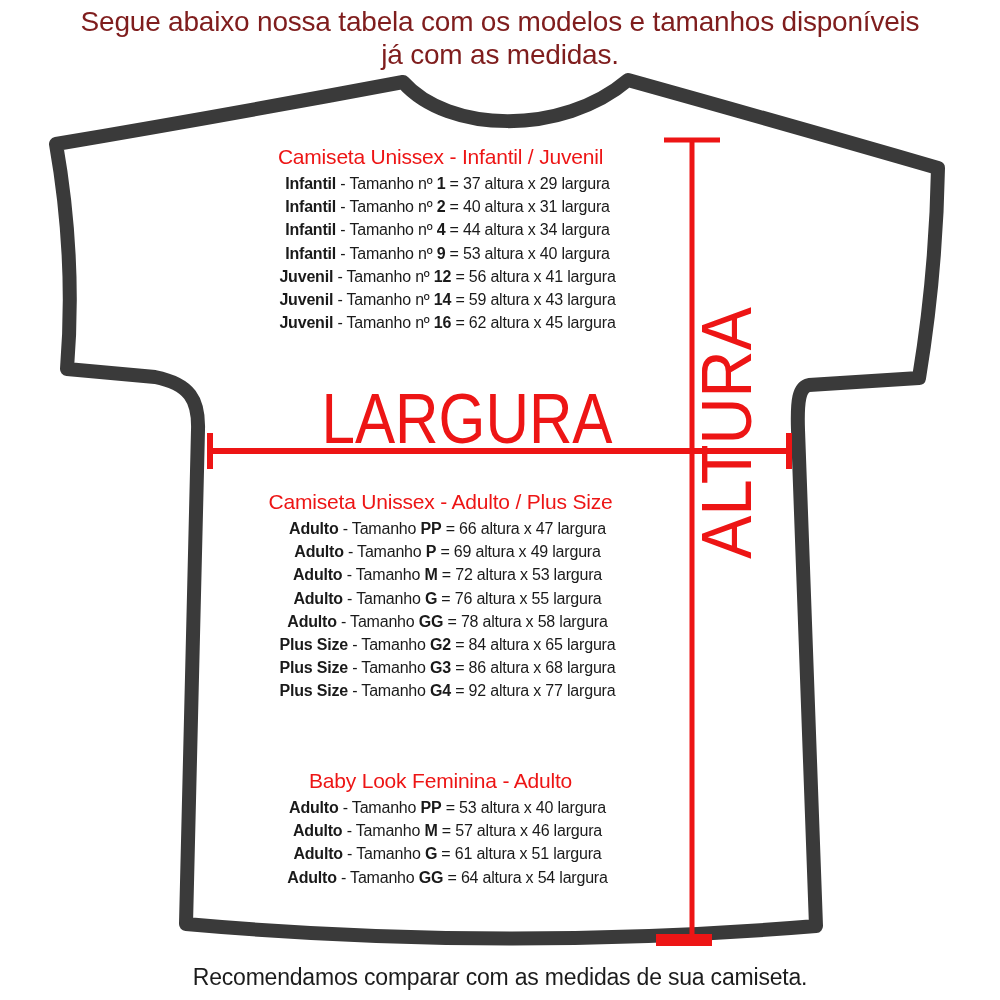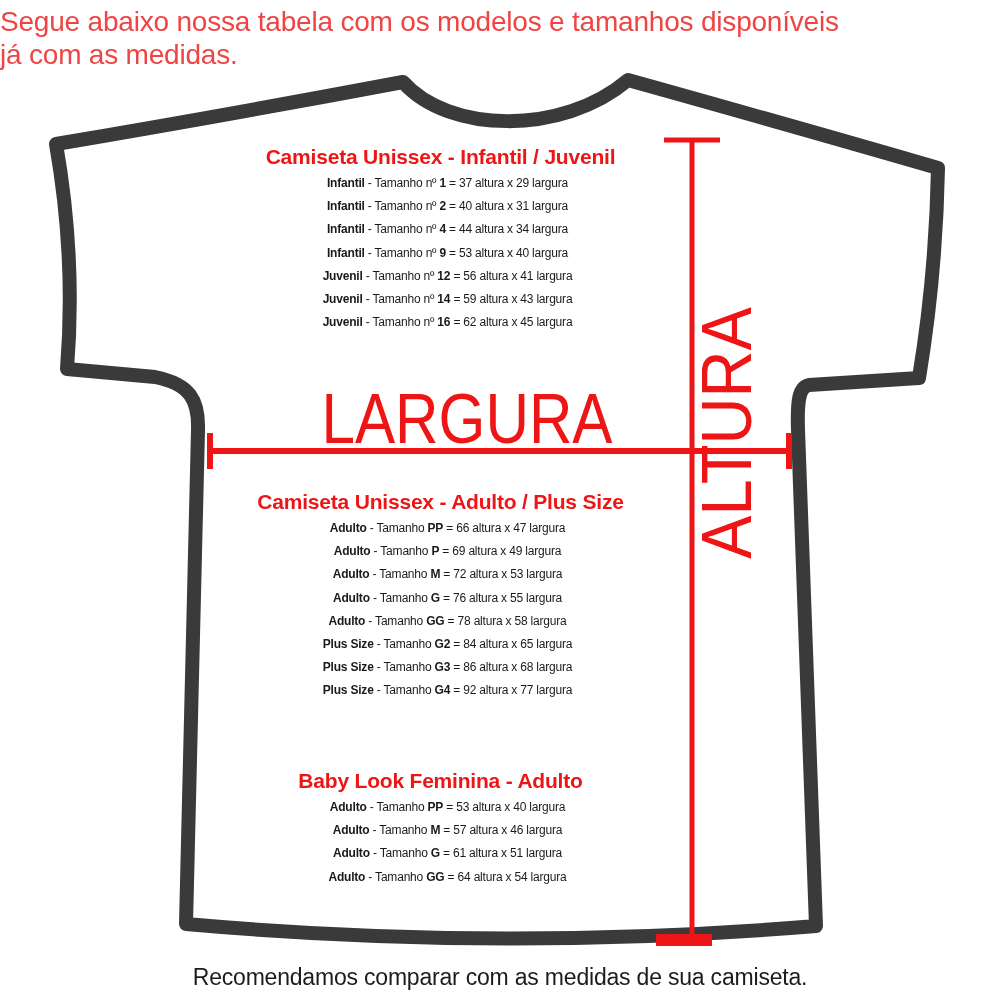--- a/index.html
+++ b/index.html
@@ -8,42 +8,43 @@
     background: #ffffff;
     position: relative;
     font-family: "Liberation Sans", sans-serif;
     overflow: hidden;
   }
 
   svg.shirt-layer { position: absolute; left: 0; top: 0; width: 1000px; height: 1000px; }
 
   .intro-text {
     position: absolute; top: 5px; left: 0; right: 0;
+    text-align: center;
     font-size: 28px; line-height: 33px;
-    color: #ef4444;
+    color: #7f1d1d;
     letter-spacing: -0.2px;
   }
   .outro-text {
     position: absolute; top: 961px; left: 0; right: 0;
     text-align: center;
     font-size: 23px; line-height: 33px;
     color: #1c1c1c;
     letter-spacing: -0.2px;
   }
 
   .size-section { position: absolute; text-align: center; color: #1a1a1a; }
   .size-section h2 {
     margin: 0 14px 3px 0;
     font-size: 21px; line-height: 25px;
-    font-weight: bold;
+    font-weight: normal;
     color: var(--accent);
     letter-spacing: -0.2px;
   }
   .size-section .row {
-    font-size: 12px; line-height: 23.2px;
+    font-size: 16px; line-height: 23.2px;
     letter-spacing: -0.2px;
     white-space: nowrap;
   }
   .size-section .row b { font-weight: bold; }
 
   #section-infantil { left: 205px; width: 485px; top: 144px; }
   #section-adulto   { left: 205px; width: 485px; top: 489px; }
   #section-babylook { left: 205px; width: 485px; top: 768px; }
 
   .largura-label {

